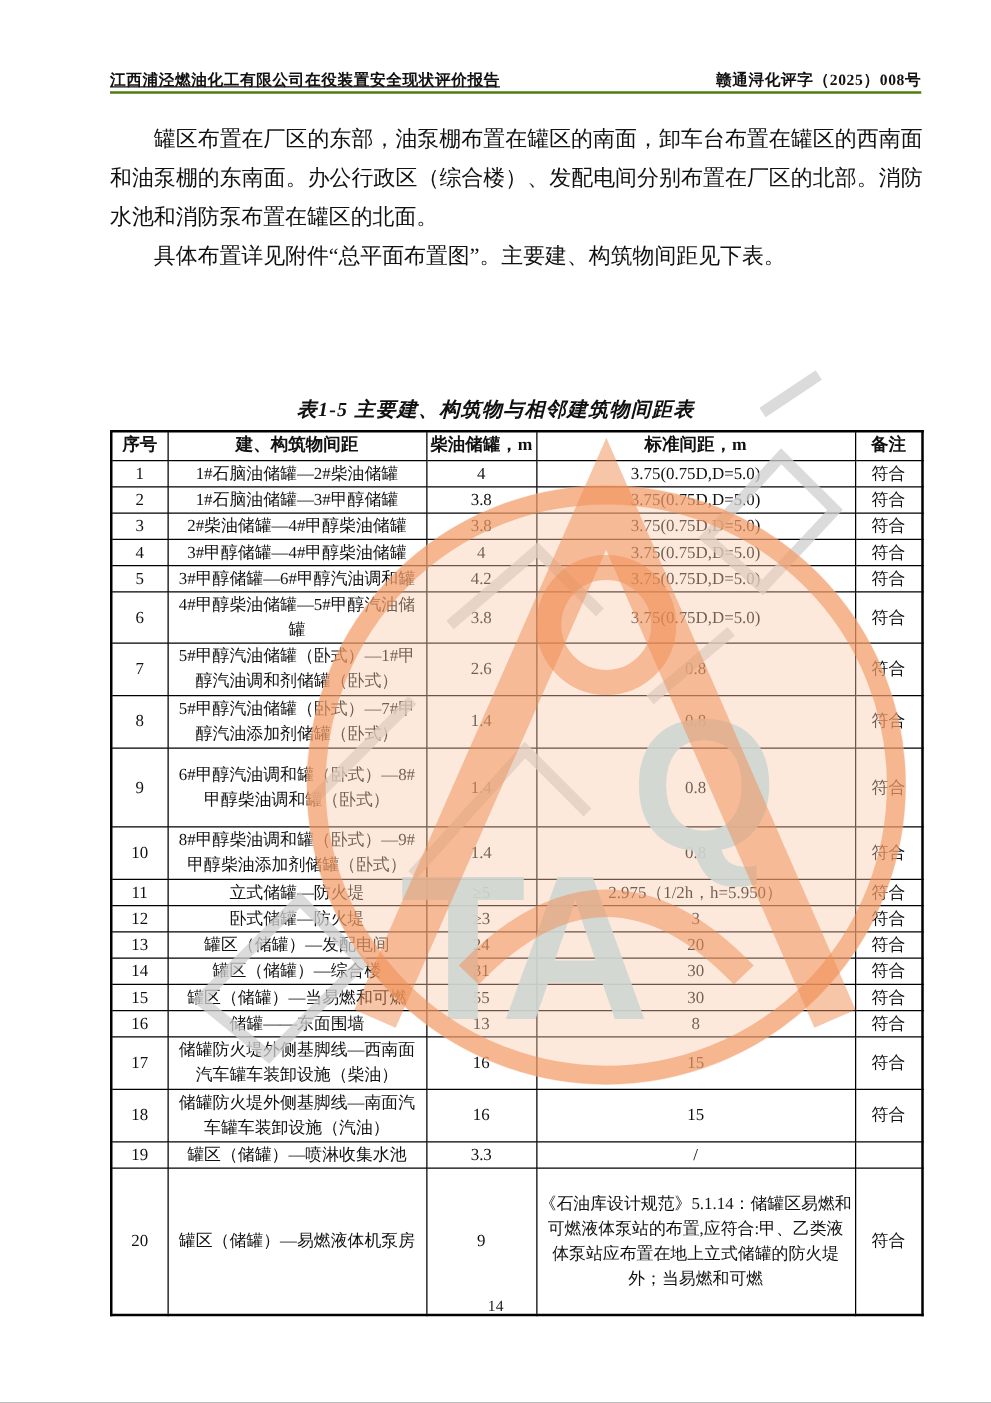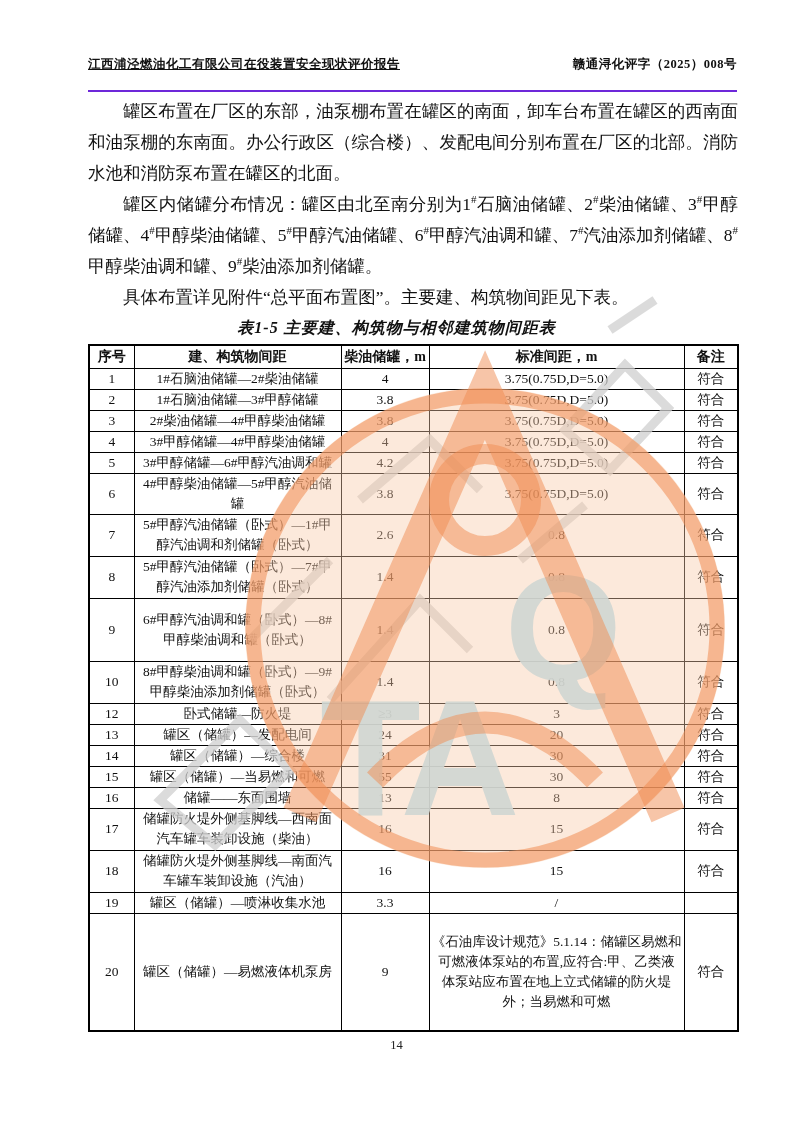--- a/index.html
+++ b/index.html
@@ -9,22 +9,22 @@
     margin:0 auto;
     background:#ffffff;
     overflow:hidden;
     font-family:"Liberation Serif","DejaVu Serif",serif;
     color:#111;
   }
   
   .doc-header{
     position:absolute;left:88px;top:56px;width:649px;
     display:flex;justify-content:space-between;align-items:flex-end;
-    border-bottom:2px solid #6d28d9;
-    padding-bottom:17px;
+    border-bottom:2px solid #4d7c0f;
+    padding-bottom:0;
     font-size:12.5px;font-weight:bold;letter-spacing:0.5px;
   }
   .doc-header .left{text-decoration:underline;}
   
   .body-text{
     position:absolute;left:88px;top:96px;width:650px;
     font-size:17.5px;line-height:31px;text-align:justify;
   }
   .body-text p{margin:0;text-indent:2em;}
   .body-text sup{font-size:11px;vertical-align:super;line-height:0;}
@@ -71,21 +71,20 @@
 
 <div class="page">
 
   <div class="doc-header">
     <span class="left">江西浦泾燃油化工有限公司在役装置安全现状评价报告</span>
     <span class="right">赣通浔化评字（2025）008号</span>
   </div>
 
   <div class="body-text">
     <p>罐区布置在厂区的东部，油泵棚布置在罐区的南面，卸车台布置在罐区的西南面和油泵棚的东南面。办公行政区（综合楼）、发配电间分别布置在厂区的北部。消防水池和消防泵布置在罐区的北面。</p>
-    <p class="hash-sup">罐区内储罐分布情况：罐区由北至南分别为1<sup>#</sup>石脑油储罐、2<sup>#</sup>柴油储罐、3<sup>#</sup>甲醇储罐、4<sup>#</sup>甲醇柴油储罐、5<sup>#</sup>甲醇汽油储罐、6<sup>#</sup>甲醇汽油调和罐、7<sup>#</sup>汽油添加剂储罐、8<sup>#</sup>甲醇柴油调和罐、9<sup>#</sup>柴油添加剂储罐。</p>
     <p>具体布置详见附件“总平面布置图”。主要建、构筑物间距见下表。</p>
   </div>
 
   <div class="tbl-title">表1-5  主要建、构筑物与相邻建筑物间距表</div>
 
   <table class="spacing">
     <colgroup>
       <col class="c-no">
         <col class="c-name">
         <col class="c-set">
@@ -166,20 +165,27 @@
     <td>符合</td>
   </tr>
         <tr style="height: 42px;">
     <td>10</td>
     <td>8#甲醇柴油调和罐（卧式）—9#甲醇柴油添加剂储罐（卧式）</td>
     <td>1.4</td>
     <td>0.8</td>
     <td>符合</td>
   </tr>
         <tr>
+    <td>11</td>
+    <td>立式储罐—防火堤</td>
+    <td>≥5</td>
+    <td>2.975（1/2h，h=5.950）</td>
+    <td>符合</td>
+  </tr>
+        <tr>
     <td>12</td>
     <td>卧式储罐—防火堤</td>
     <td>≥3</td>
     <td>3</td>
     <td>符合</td>
   </tr>
         <tr>
     <td>13</td>
     <td>罐区（储罐）—发配电间</td>
     <td>24</td>

